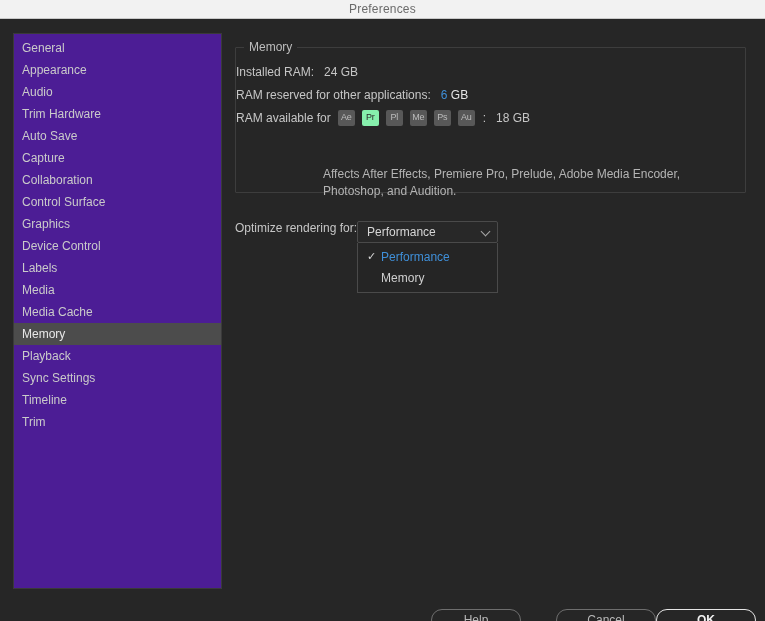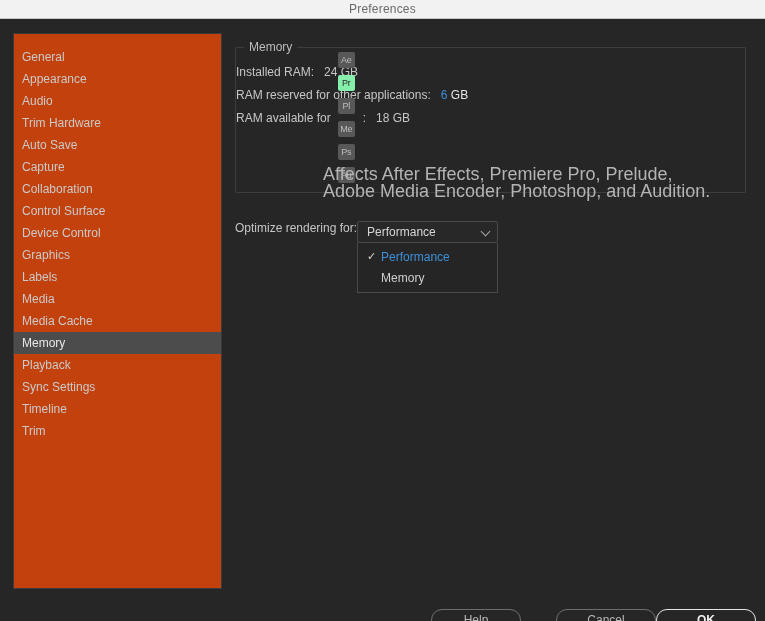--- a/index.html
+++ b/index.html
@@ -39,24 +39,24 @@
     left: 0; top: 19px;
     width: 765px; height: 602px;
     background: #262626;
   }
 
   
   .sidebar {
     position: absolute;
     left: 13px; top: 14px;
     width: 209px; height: 556px;
-    background: #c2410c;
+    background: #4c1d95;
     border: 1px solid #3a3a3a;
     overflow: hidden;
-    padding-top: 12px;
+    padding-top: 3px;
   }
   .sidebar-item {
     height: 22px;
     line-height: 22px;
     padding-left: 8px;
     font-size: 12px;
     color: #cacaca;
     white-space: nowrap;
     cursor: default;
   }
@@ -112,21 +112,20 @@
     white-space: nowrap;
   }
   .mem-value.accent { color: #3f8fd8; }
   .mem-value .unit { color: #e5e5e5; }
 
   .badge-strip {
     display: flex;
     align-items: center;
     gap: 7px;
     margin-left: 7px;
-    flex-direction: column;
   }
   .app-badge {
     width: 17px; height: 16px;
     border-radius: 2px;
     background: #585858;
     color: #bcbcbc;
     font-size: 9px;
     font-family: "Liberation Sans", sans-serif;
     display: flex;
     align-items: center;
@@ -141,21 +140,21 @@
   .badge-colon {
     margin-left: 8px;
     margin-right: 0px;
     color: #c6c6c6;
   }
 
   .affects-note {
     position: absolute;
     left: 87px; top: 118px;
     width: 390px;
-    font-size: 18px;
+    font-size: 12px;
     color: #b4b4b4;
     line-height: 17px;
   }
 
   
   .optimize-row {
     position: absolute;
     left: 0; top: 180px;
     display: flex;
     align-items: center;
@@ -266,22 +265,22 @@
 
   <div class="sidebar" id="sidebar">
       <div class="sidebar-item">General</div>
       <div class="sidebar-item">Appearance</div>
       <div class="sidebar-item">Audio</div>
       <div class="sidebar-item">Trim Hardware</div>
       <div class="sidebar-item">Auto Save</div>
       <div class="sidebar-item">Capture</div>
       <div class="sidebar-item">Collaboration</div>
       <div class="sidebar-item">Control Surface</div>
+      <div class="sidebar-item">Graphics</div>
       <div class="sidebar-item">Device Control</div>
-      <div class="sidebar-item">Graphics</div>
       <div class="sidebar-item">Labels</div>
       <div class="sidebar-item">Media</div>
       <div class="sidebar-item">Media Cache</div>
       <div class="sidebar-item selected">Memory</div>
       <div class="sidebar-item">Playback</div>
       <div class="sidebar-item">Sync Settings</div>
       <div class="sidebar-item">Timeline</div>
       <div class="sidebar-item">Trim</div>
     </div>
 

